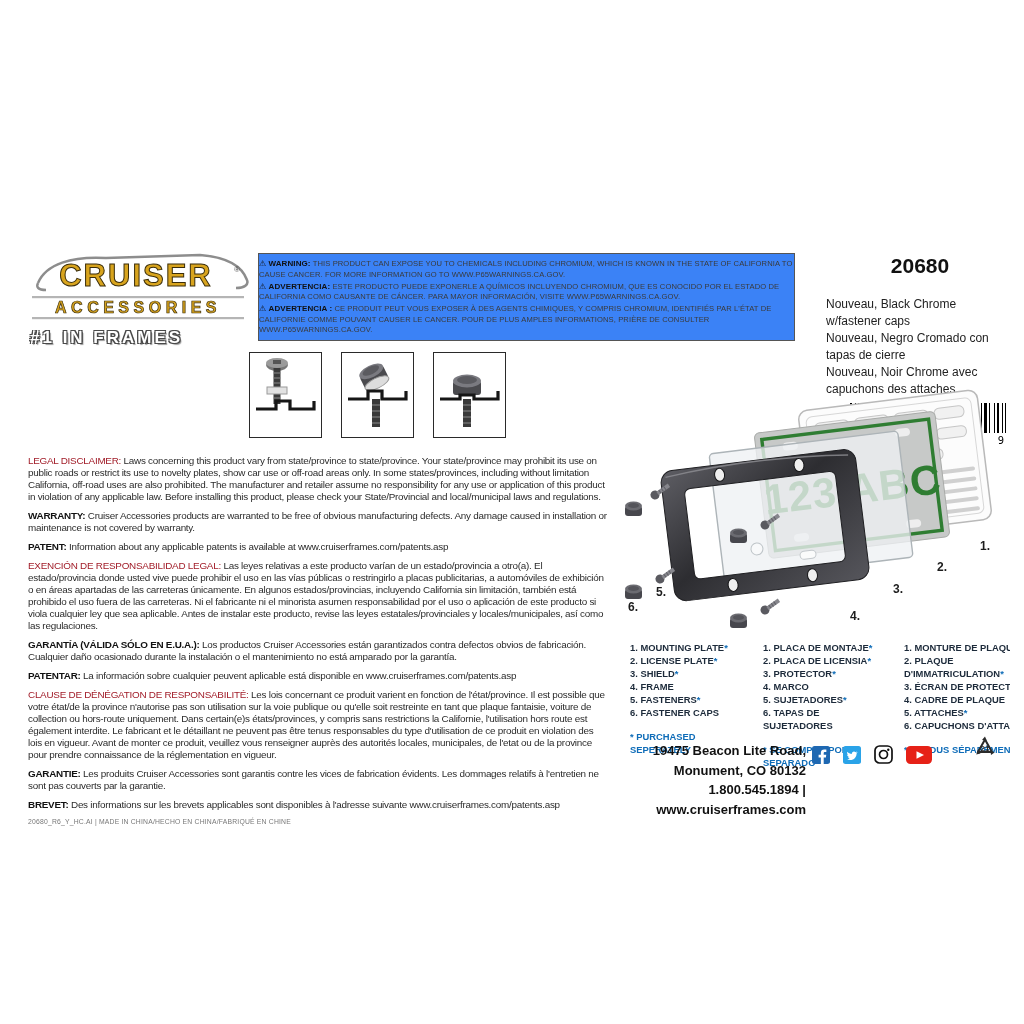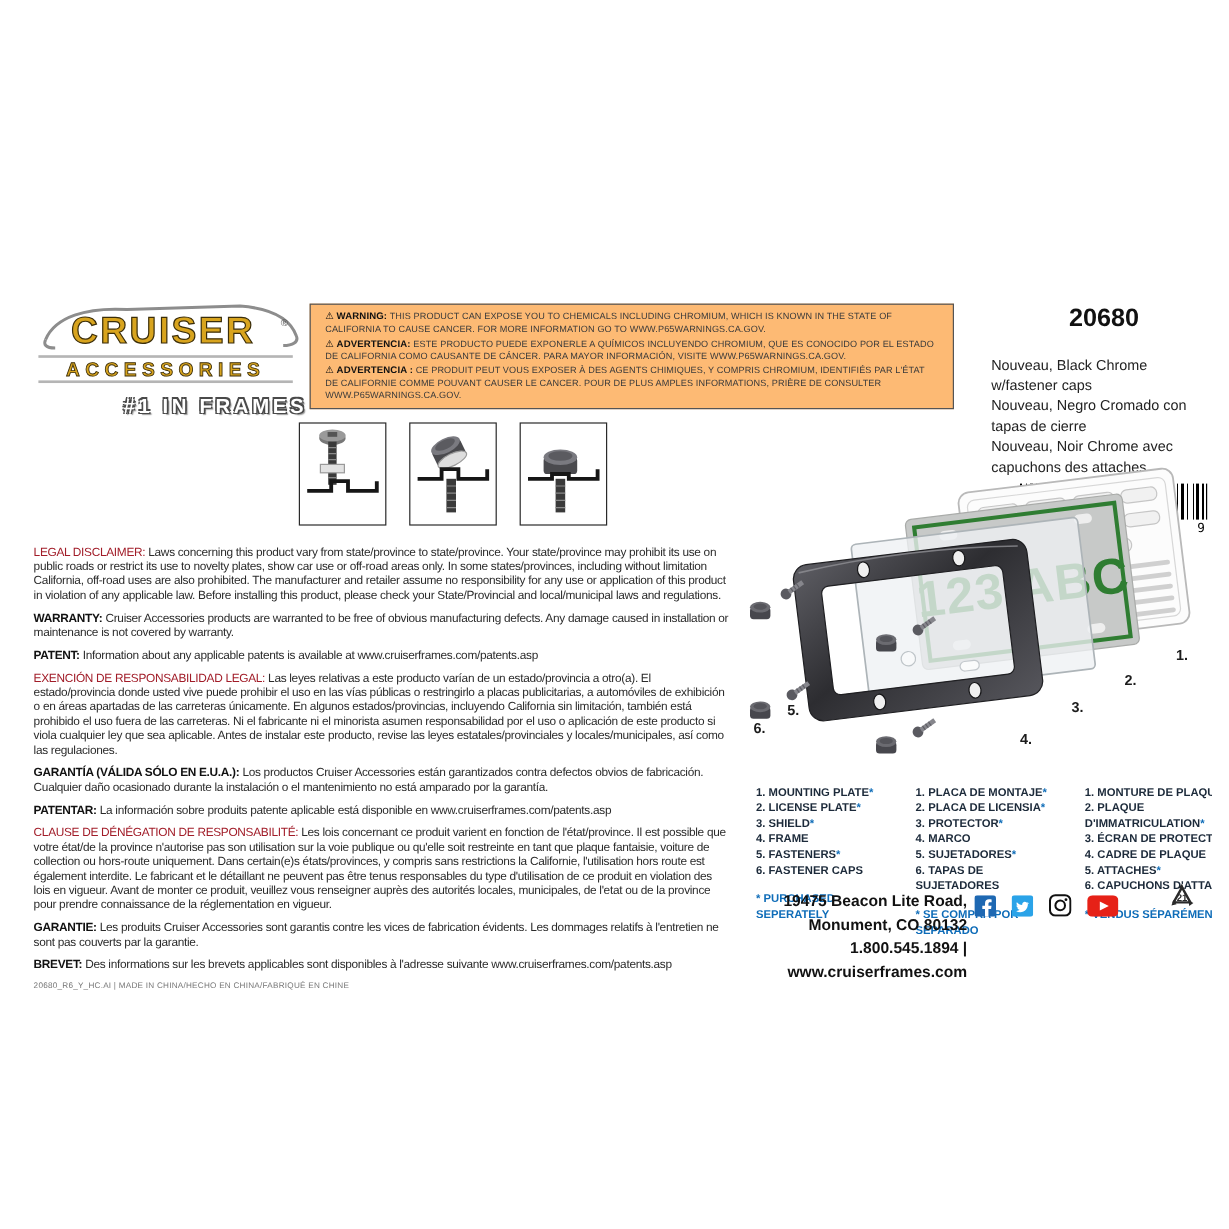--- a/index.html
+++ b/index.html
@@ -2,25 +2,25 @@
 <html><head>
 <meta charset="utf-8">
 <style>
   html,body{margin:0;padding:0;background:#fff;}
   .page{position:relative;width:1010px;height:1024px;background:#ffffff;overflow:hidden;
         font-family:"Liberation Sans",sans-serif;color:#222;}
 
   
   .logo{position:absolute;left:28px;top:250px;width:228px;}
   .logo-tagline{font-weight:bold;font-size:17px;letter-spacing:3px;color:#fff;margin-top:2px;padding-left:2px;
-    text-shadow:-1.2px -1.2px 0 #4a4a4a,1.2px -1.2px 0 #4a4a4a,-1.2px 1.2px 0 #4a4a4a,1.2px 1.2px 0 #4a4a4a,2px 2px 1px #9a9a9a;text-align:right;}
+    text-shadow:-1.2px -1.2px 0 #4a4a4a,1.2px -1.2px 0 #4a4a4a,-1.2px 1.2px 0 #4a4a4a,1.2px 1.2px 0 #4a4a4a,2px 2px 1px #9a9a9a;}
 
   
   .warning-box{position:absolute;left:258px;top:253px;width:537px;height:88px;border:1.5px solid #555;
-    box-sizing:border-box;padding:5px 12px;background:#fdba74;}
+    box-sizing:border-box;padding:5px 0;background:#3b82f6;}
   .warning-box p{margin:0 0 2px;font-size:7.6px;line-height:1.32;color:#3a3a3a;letter-spacing:0.1px;}
   .warning-box b{color:#111;font-size:8px;}
   .warn-tri{font-size:8px;color:#111;}
 
   
   .product-info{position:absolute;left:826px;top:254px;width:188px;}
   .product-number{font-size:21px;font-weight:bold;color:#111;text-align:center;line-height:1.1;}
   .product-descs{font-size:12px;line-height:1.42;color:#222;margin-top:19px;}
   .barcode{margin:5px 0 0 24px;width:156px;}
   .barcode-bars{height:30px;width:100%;
@@ -37,21 +37,21 @@
 
   
   .legal{position:absolute;left:28px;top:455px;width:580px;}
   .legal p{margin:0 0 7px;font-size:9.9px;line-height:1.21;color:#2b2b2b;letter-spacing:-0.25px;}
   .lead-red{font-weight:normal;color:#a11c28;}
   .lead-dark{font-weight:bold;color:#111;}
   .file-footnote{font-size:6.8px;color:#777;margin-top:6px;letter-spacing:0.2px;}
 
   
   .parts{position:absolute;left:630px;top:642px;display:flex;gap:13px;}
-  .parts-col{font-size:9.4px;font-weight:bold;color:#1c2a3a;line-height:1.38;margin-top:12px;}
+  .parts-col{font-size:9.4px;font-weight:bold;color:#1c2a3a;line-height:1.38;}
   .parts-col.c1{width:120px;}.parts-col.c2{width:128px;}.parts-col.c3{width:150px;}
   .star{color:#0e6cb8;}
   .parts-footnote{margin-top:11px;color:#0e6cb8;}
 
   
   .contact{position:absolute;left:626px;top:741px;width:180px;text-align:right;
     font-size:13px;font-weight:bold;line-height:1.5;color:#111;}
   .social{position:absolute;left:812px;top:745px;display:flex;gap:13px;align-items:center;}
   .recycle{position:absolute;left:967px;top:727px;}
 </style>
@@ -298,21 +298,21 @@
     </g>
   </svg>
 
   <div class="legal">
     <p><span class="lead-red">LEGAL DISCLAIMER:</span> <span>Laws concerning this product vary from state/province to state/province. Your state/province may prohibit its use on public roads or restrict its use to novelty plates, show car use or off-road areas only. In some states/provinces, including without limitation California, off-road uses are also prohibited. The manufacturer and retailer assume no responsibility for any use or application of this product in violation of any applicable law. Before installing this product, please check your State/Provincial and local/municipal laws and regulations.</span></p>
     <p><span class="lead-dark">WARRANTY:</span> <span>Cruiser Accessories products are warranted to be free of obvious manufacturing defects. Any damage caused in installation or maintenance is not covered by warranty.</span></p>
     <p><span class="lead-dark">PATENT:</span> <span>Information about any applicable patents is available at www.cruiserframes.com/patents.asp</span></p>
 
     <p><span class="lead-red">EXENCIÓN DE RESPONSABILIDAD LEGAL:</span> <span>Las leyes relativas a este producto varían de un estado/provincia a otro(a). El estado/provincia donde usted vive puede prohibir el uso en las vías públicas o restringirlo a placas publicitarias, a automóviles de exhibición o en áreas apartadas de las carreteras únicamente. En algunos estados/provincias, incluyendo California sin limitación, también está prohibido el uso fuera de las carreteras. Ni el fabricante ni el minorista asumen responsabilidad por el uso o aplicación de este producto si viola cualquier ley que sea aplicable. Antes de instalar este producto, revise las leyes estatales/provinciales y locales/municipales, así como las regulaciones.</span></p>
     <p><span class="lead-dark">GARANTÍA (VÁLIDA SÓLO EN E.U.A.):</span> <span>Los productos Cruiser Accessories están garantizados contra defectos obvios de fabricación. Cualquier daño ocasionado durante la instalación o el mantenimiento no está amparado por la garantía.</span></p>
-    <p><span class="lead-dark">PATENTAR:</span> <span>La información sobre produits patente aplicable está disponible en www.cruiserframes.com/patents.asp</span></p>
+    <p><span class="lead-dark">PATENTAR:</span> <span>La información sobre cualquier peuvent aplicable está disponible en www.cruiserframes.com/patents.asp</span></p>
 
     <p><span class="lead-red">CLAUSE DE DÉNÉGATION DE RESPONSABILITÉ:</span> <span>Les lois concernant ce produit varient en fonction de l'état/province. Il est possible que votre état/de la province n'autorise pas son utilisation sur la voie publique ou qu'elle soit restreinte en tant que plaque fantaisie, voiture de collection ou hors-route uniquement. Dans certain(e)s états/provinces, y compris sans restrictions la Californie, l'utilisation hors route est également interdite. Le fabricant et le détaillant ne peuvent pas être tenus responsables du type d'utilisation de ce produit en violation des lois en vigueur. Avant de monter ce produit, veuillez vous renseigner auprès des autorités locales, municipales, de l'etat ou de la province pour prendre connaissance de la réglementation en vigueur.</span></p>
     <p><span class="lead-dark">GARANTIE:</span> <span>Les produits Cruiser Accessories sont garantis contre les vices de fabrication évidents. Les dommages relatifs à l'entretien ne sont pas couverts par la garantie.</span></p>
     <p><span class="lead-dark">BREVET:</span> <span>Des informations sur les brevets applicables sont disponibles à l'adresse suivante www.cruiserframes.com/patents.asp</span></p>
 
     <div class="file-footnote">20680_R6_Y_HC.AI  |  MADE IN CHINA/HECHO EN CHINA/FABRIQUÉ EN CHINE</div>
   </div>
 
   <div class="parts">
     <div class="parts-col c1">

